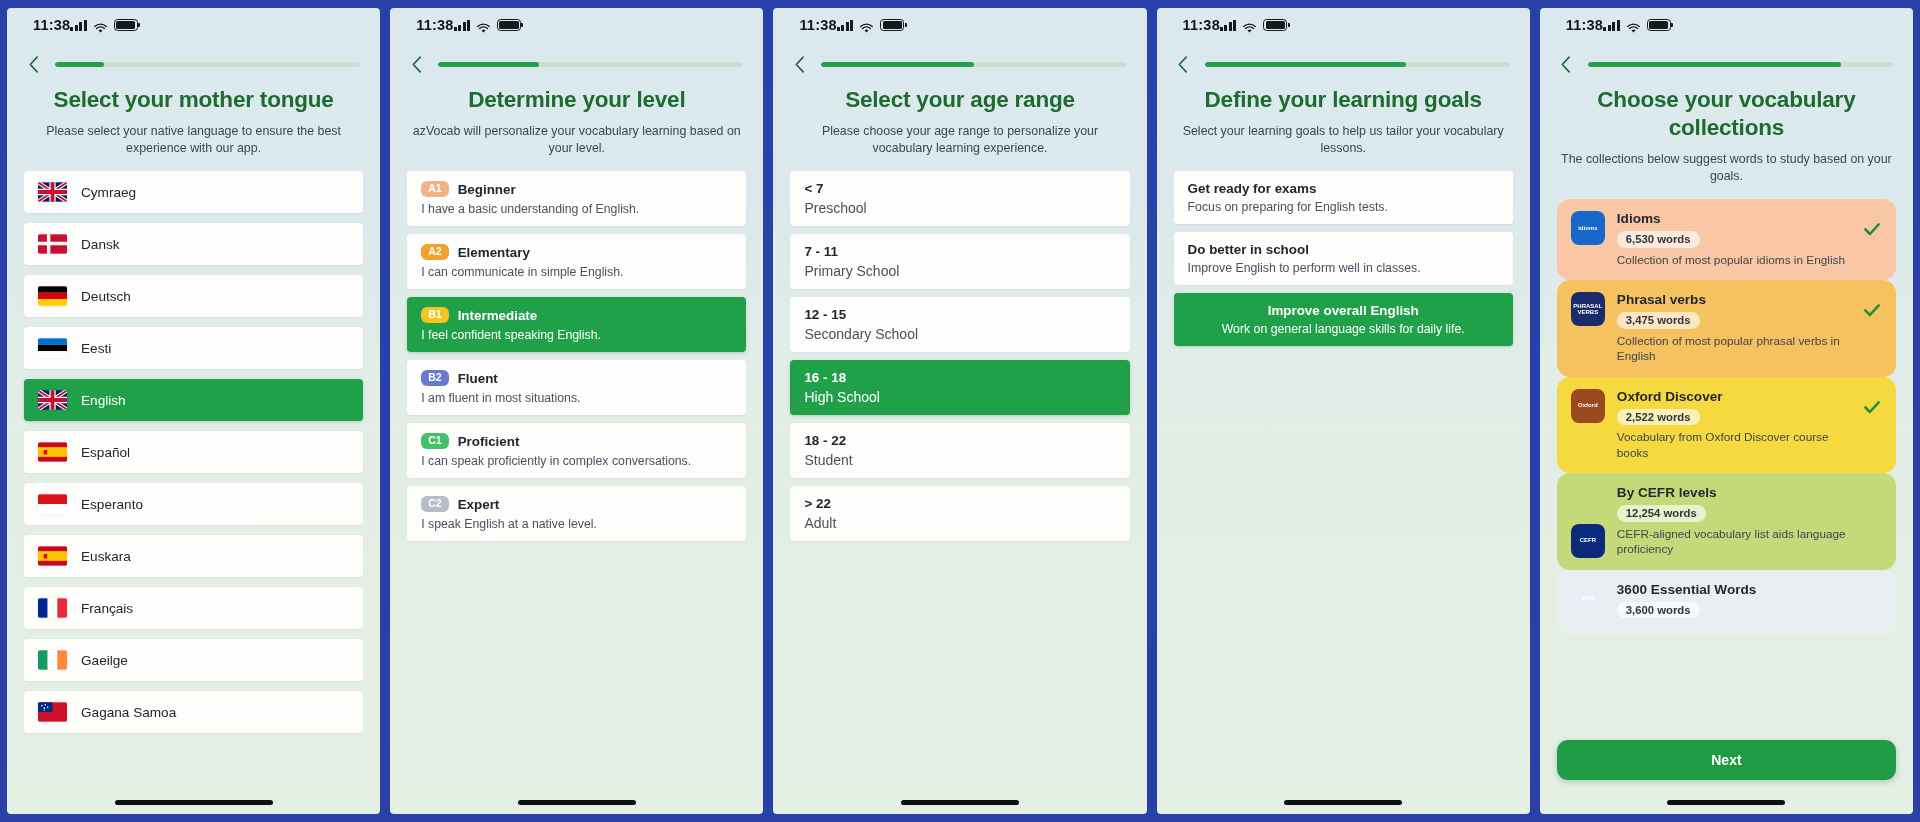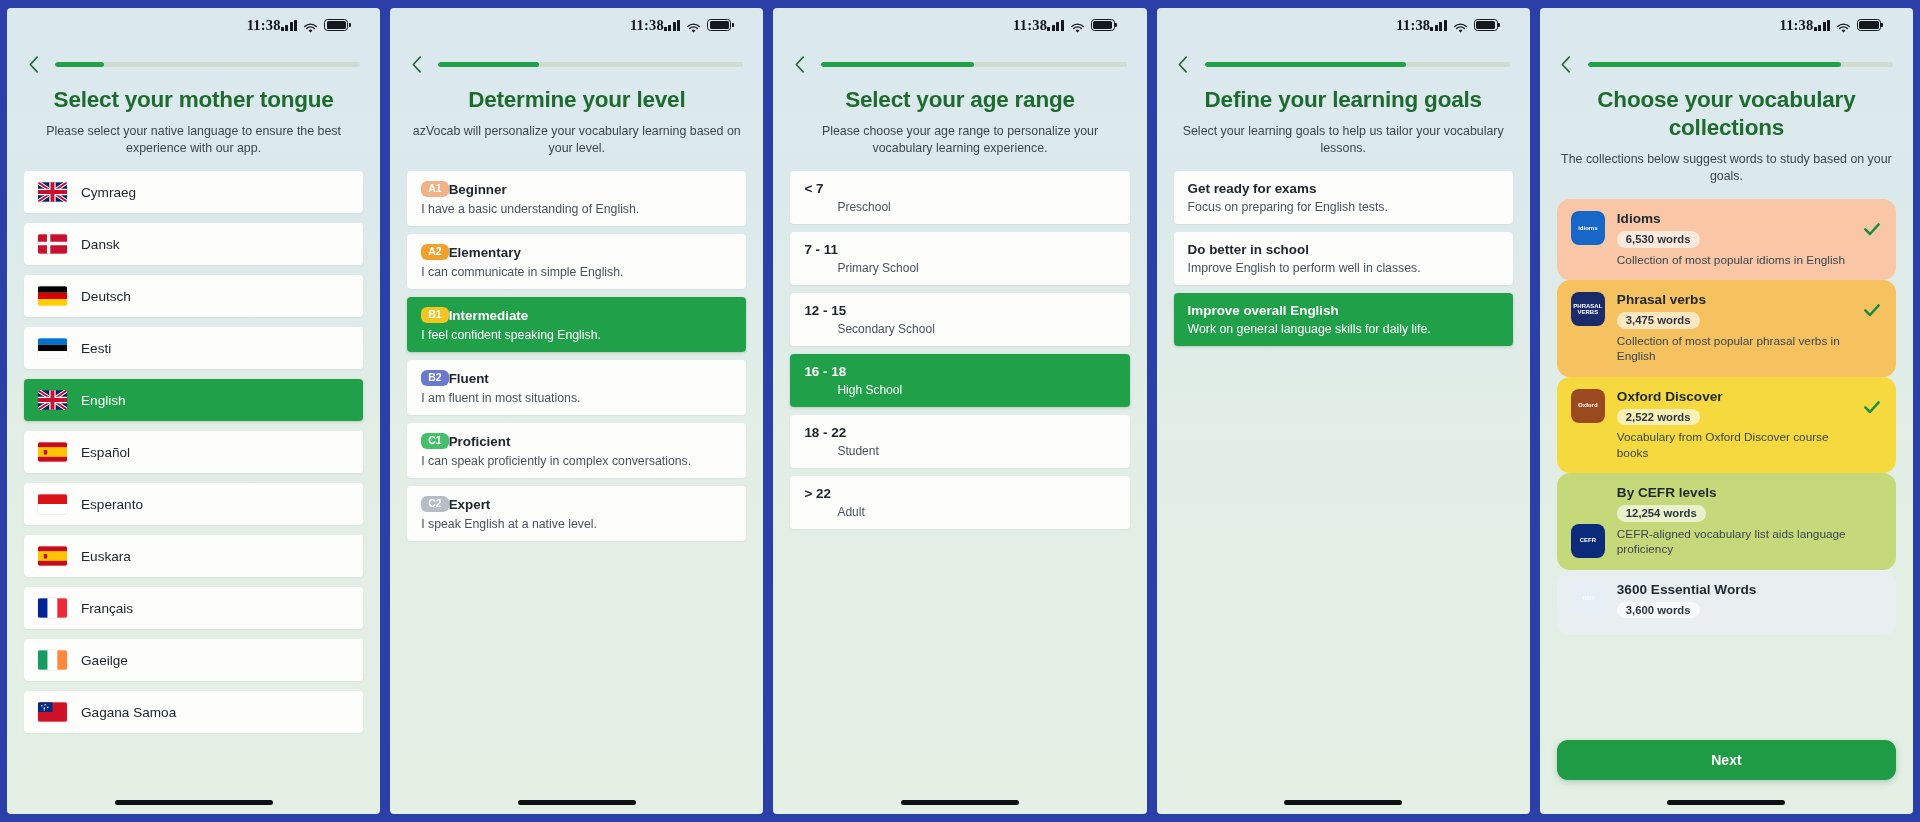--- a/index.html
+++ b/index.html
@@ -22,24 +22,23 @@
     flex: 1 1 0;
     background: linear-gradient(180deg,#dbe9ef 0%,#dce9ec 22%,#e2eee5 55%,#e4f0e4 100%);
     border-radius: 4px;
     overflow: hidden;
     display: flex;
     flex-direction: column;
   }
   
   .statusbar {
     height: 34px;
-    padding: 0 32px 0 26px;
-    display: flex; align-items: center; justify-content: flex-end;
+    padding: 0 18px 0 26px;
+    display: flex; align-items: center; justify-content: flex-start;
     flex: 0 0 auto;
-    font-family: Liberation Serif, serif;
   }
   .clock { font-size: 14.5px; font-weight: bold; color: #12161a; letter-spacing: .2px; }
   .status-icons { display: flex; align-items: center; gap: 6px; }
   .sig { display: flex; align-items: flex-end; gap: 1.5px; height: 11px; }
   .sig i { display: block; width: 3px; background: #15181c; border-radius: .5px; }
   .sig i:nth-child(1){ height: 4px; }
   .sig i:nth-child(2){ height: 6px; }
   .sig i:nth-child(3){ height: 8.5px; }
   .sig i:nth-child(4){ height: 11px; }
   .wifi { width: 15px; height: 11px; position: relative; }
@@ -102,39 +101,39 @@
   
   .langrow { display: flex; align-items: center; gap: 14px; padding: 11px 14px; }
   .flag {
     width: 29px; height: 20px; border-radius: 2px; flex: 0 0 auto;
     overflow: hidden; position: relative; box-shadow: 0 0 0 .5px rgba(0,0,0,.08);
   }
   .langname { font-size: 13.6px; color: #20262d; }
   .card.sel .langname { color: #fff; }
 
   
-  .lvl-top { display: flex; align-items: center; }
+  .lvl-top { display: flex; align-items: center; gap: 9px; }
   .badge {
     font-size: 10.5px; font-weight: bold; color: #fff;
     padding: 2px 7px 2.5px; border-radius: 6px; line-height: 1.1;
     flex: 0 0 auto;
   }
   .lvl-title { font-size: 13.4px; font-weight: bold; color: #20262d; }
   .lvl-desc { font-size: 12.3px; color: #49525c; margin-top: 5px; }
   .card.sel .lvl-title, .card.sel .lvl-desc { color: #fff; }
 
   
   .age-title { font-size: 13.4px; font-weight: bold; color: #20262d; }
-  .age-sub { font-size: 12px; color: #49525c; margin-top: 4px; margin-left: 33px; }
+  .age-sub { font-size: 14px; color: #49525c; margin-top: 4px; }
   .card.sel .age-title, .card.sel .age-sub { color: #fff; }
 
   
   .goal-title { font-size: 13.4px; font-weight: bold; color: #20262d; }
   .goal-sub { font-size: 12.3px; color: #49525c; margin-top: 4px; }
-  .card.sel .goal-title, .card.sel .goal-sub { color: #fff; }
+  .card.sel .goal-title, .card.sel .goal-sub { color: #fff; text-align: center; }
 
   
   .collwrap {
     flex: 1 1 auto; overflow: hidden;
     padding: 14px 17px 0;
     display: flex; flex-direction: column; 
     position: relative;
   }
   .coll {
     border-radius: 13px; padding: 12px 14px;

